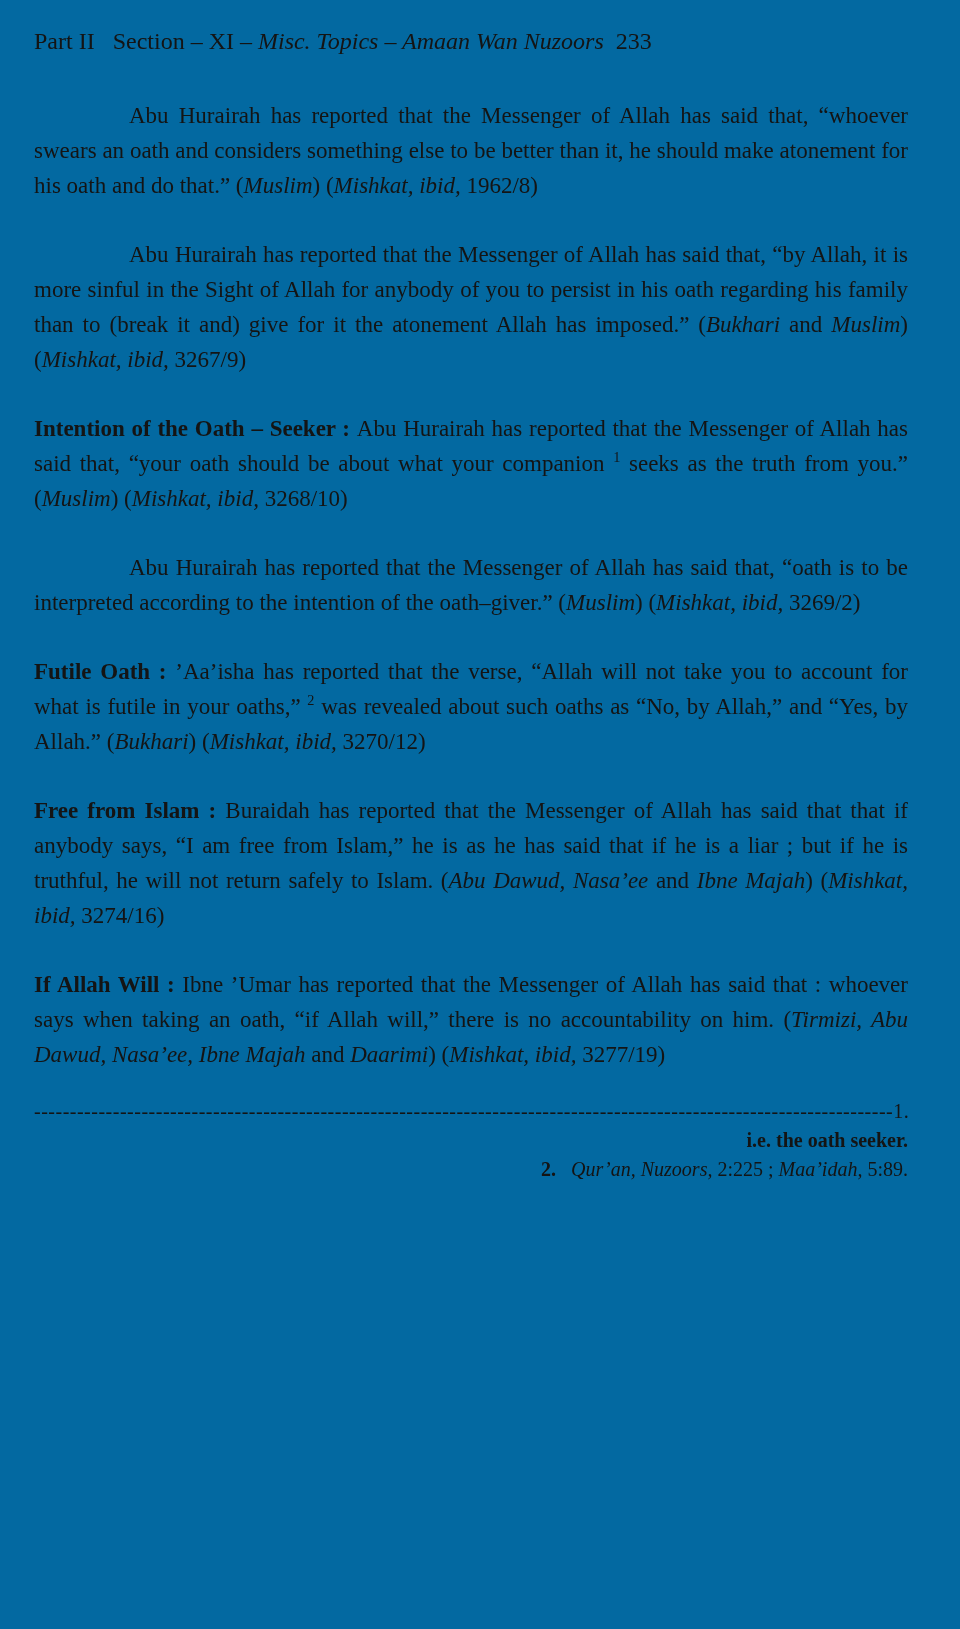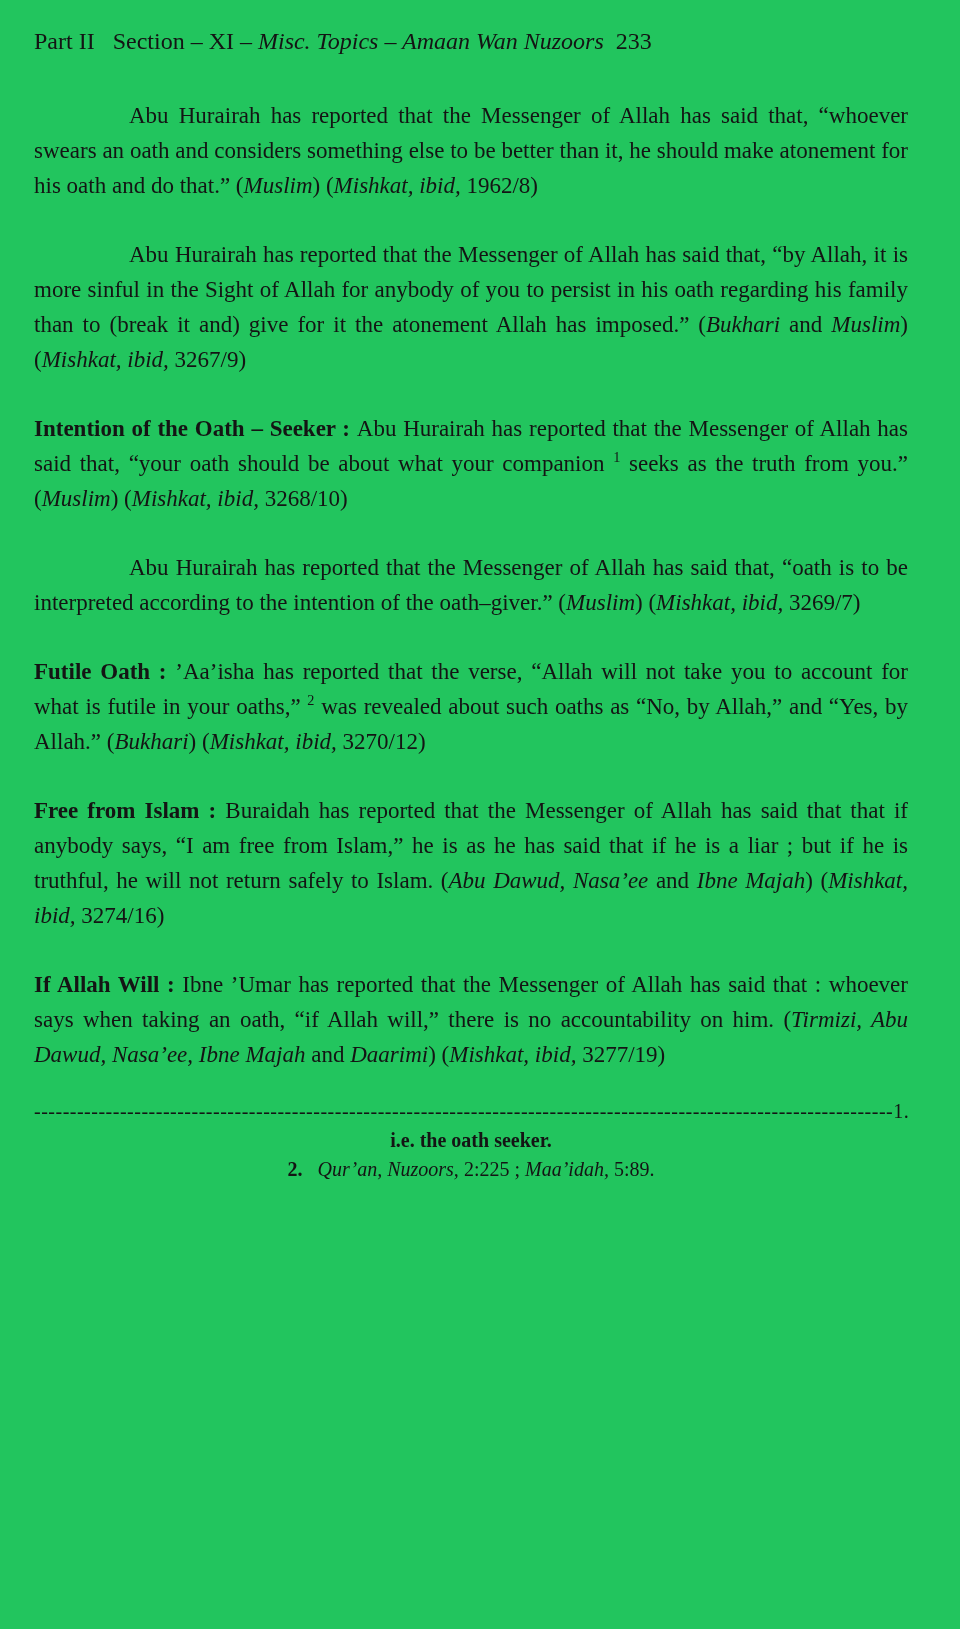--- a/index.html
+++ b/index.html
@@ -7,21 +7,21 @@
     padding: 0;
     background: #ffffff;
   }
   body {
     width: 960px;
   }
   .page {
     width: 960px;
     min-height: 1629px;
     box-sizing: border-box;
-    background: #22c55e;
+    background: #0369a1;
     color: #141414;
     font-family: "Liberation Serif", serif;
     font-size: 23px;
     line-height: 35px;
     padding: 24px 52px 20px 34px;
   }
   .page-header {
     font-size: 24px;
     line-height: 34px;
     white-space: pre;
@@ -47,37 +47,37 @@
     line-height: 26px;
     white-space: nowrap;
     overflow: hidden;
     margin: -8px 0 2px 0;
     letter-spacing: 0.5px;
   }
   .footnote {
     font-size: 20px;
     line-height: 29px;
     margin: 0;
-    text-align: center;
+    text-align: right;
   }
 </style>
 </head>
 <body>
 
 <div class="page">
 
   <div class="page-header"><span class="run-n">Part II   Section – XI – </span><span class="run-i">Misc. Topics – Amaan Wan Nuzoors</span><span class="run-n">  233</span></div>
 
   <p class="para indent"><span class="run-n">Abu Hurairah has reported that the Messenger of Allah has said that, “whoever swears an oath and considers something else to be better than it, he should make atonement for his oath and do that.” (</span><span class="run-i">Muslim</span><span class="run-n">) (</span><span class="run-i">Mishkat, ibid,</span><span class="run-n"> 1962/8)</span></p>
 
   <p class="para indent"><span class="run-n">Abu Hurairah has reported that the Messenger of Allah has said that, “by Allah, it is more sinful in the Sight of Allah for anybody of you to persist in his oath regarding his family than to (break it and) give for it the atonement Allah has imposed.” (</span><span class="run-i">Bukhari</span><span class="run-n"> and </span><span class="run-i">Muslim</span><span class="run-n">) (</span><span class="run-i">Mishkat, ibid,</span><span class="run-n"> 3267/9)</span></p>
 
   <p class="para"><span class="run-b">Intention of the Oath – Seeker : </span><span class="run-n">Abu Hurairah has reported that the Messenger of Allah has said that, “your oath should be about what your companion </span><span class="run-sup">1</span><span class="run-n">  seeks as the truth from you.” (</span><span class="run-i">Muslim</span><span class="run-n">) (</span><span class="run-i">Mishkat, ibid,</span><span class="run-n"> 3268/10)</span></p>
 
-  <p class="para indent"><span class="run-n">Abu Hurairah has reported that the Messenger of Allah has said that, “oath is to be interpreted according to the intention of the oath–giver.” (</span><span class="run-i">Muslim</span><span class="run-n">) (</span><span class="run-i">Mishkat, ibid,</span><span class="run-n"> 3269/7)</span></p>
+  <p class="para indent"><span class="run-n">Abu Hurairah has reported that the Messenger of Allah has said that, “oath is to be interpreted according to the intention of the oath–giver.” (</span><span class="run-i">Muslim</span><span class="run-n">) (</span><span class="run-i">Mishkat, ibid,</span><span class="run-n"> 3269/2)</span></p>
 
   <p class="para"><span class="run-b">Futile Oath : </span><span class="run-n">’Aa’isha has reported that the verse, “Allah will not take you to account for what is futile in your oaths,” </span><span class="run-sup">2</span><span class="run-n"> was revealed about such oaths as “No, by Allah,” and “Yes, by Allah.” (</span><span class="run-i">Bukhari</span><span class="run-n">) (</span><span class="run-i">Mishkat, ibid,</span><span class="run-n"> 3270/12)</span></p>
 
   <p class="para"><span class="run-b">Free from Islam : </span><span class="run-n">Buraidah has reported that the Messenger of Allah has said that that if anybody says, “I am free from Islam,” he is as he has said that if he is a liar ; but if he is truthful, he will not return safely to Islam. (</span><span class="run-i">Abu Dawud, Nasa’ee</span><span class="run-n"> and </span><span class="run-i">Ibne Majah</span><span class="run-n">) (</span><span class="run-i">Mishkat, ibid,</span><span class="run-n"> 3274/16)</span></p>
 
   <p class="para"><span class="run-b">If Allah Will : </span><span class="run-n">Ibne ’Umar has reported that the Messenger of Allah has said that : whoever says when taking an oath, “if Allah will,” there is no accountability on him. (</span><span class="run-i">Tirmizi, Abu Dawud, Nasa’ee, Ibne Majah</span><span class="run-n"> and </span><span class="run-i">Daarimi</span><span class="run-n">) (</span><span class="run-i">Mishkat, ibid,</span><span class="run-n"> 3277/19)</span></p>
 
   <div class="footnote-sep">------------------------------------------------------------------------------------------------------------------------1.</div>
 
   <p class="footnote"><span class="run-b">i.e. the oath seeker.</span></p>

